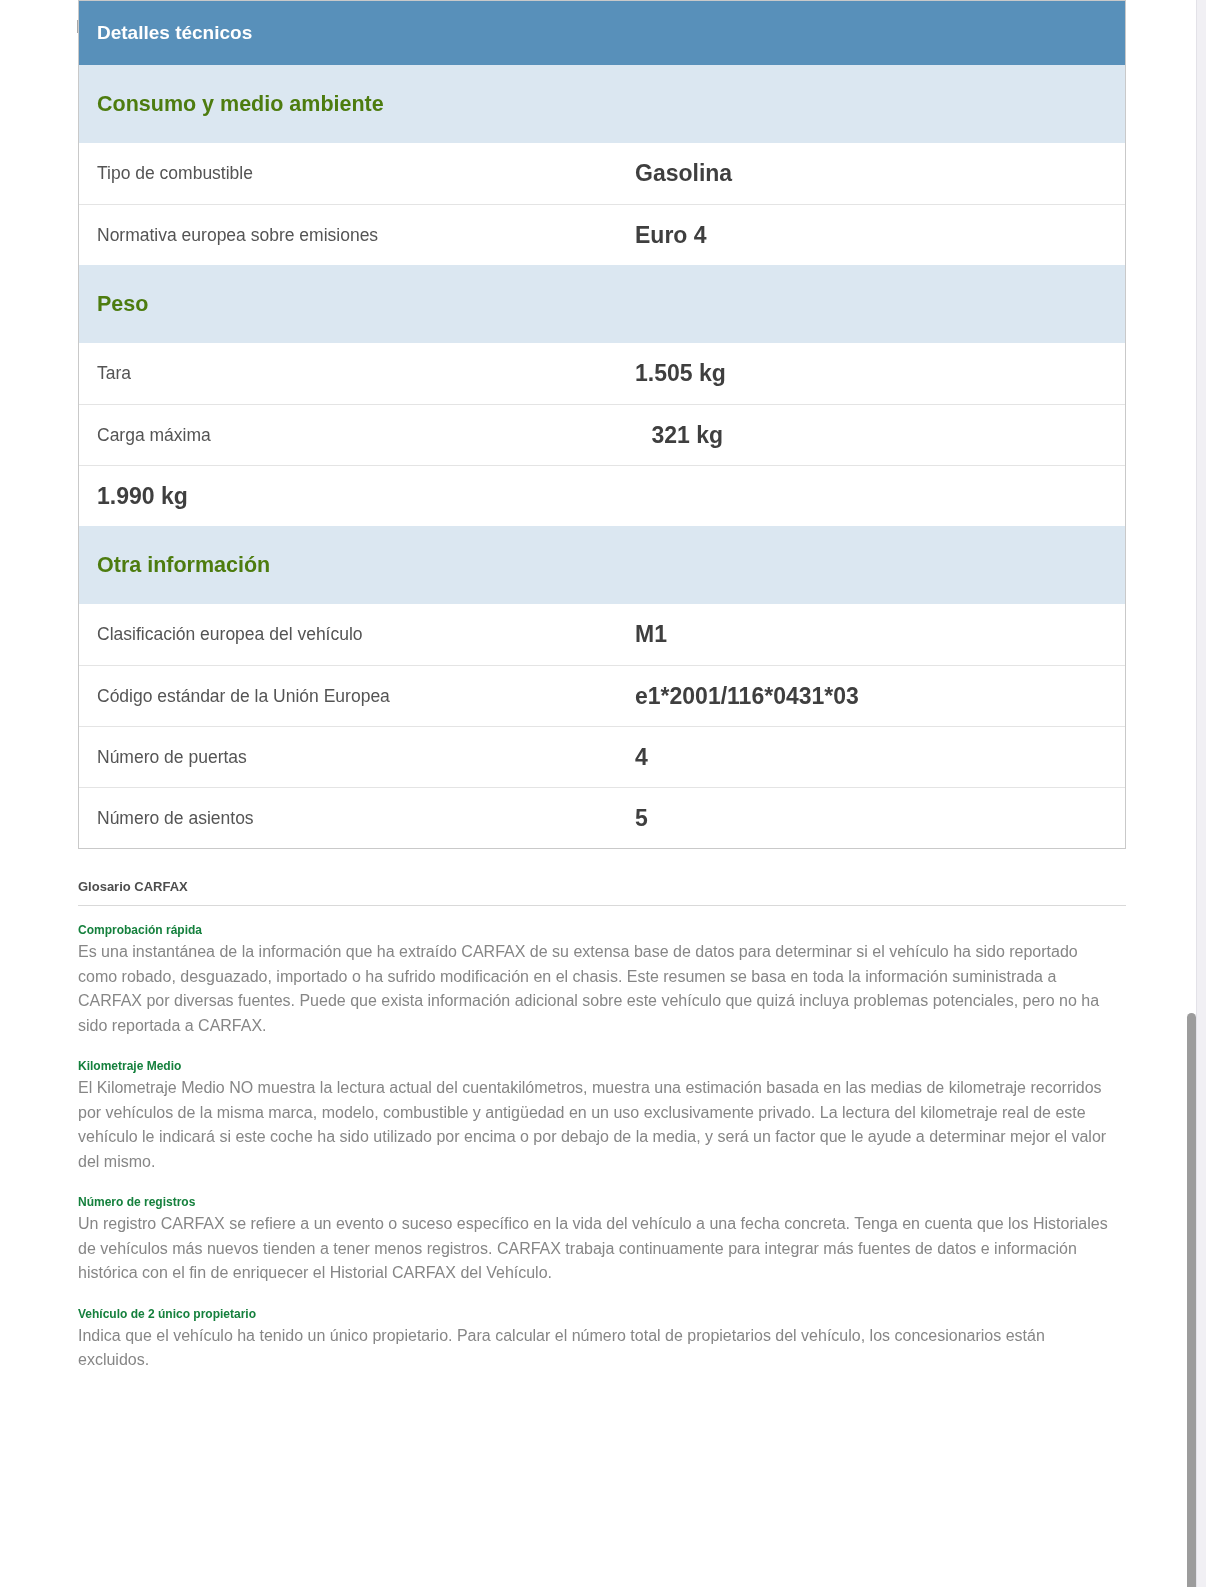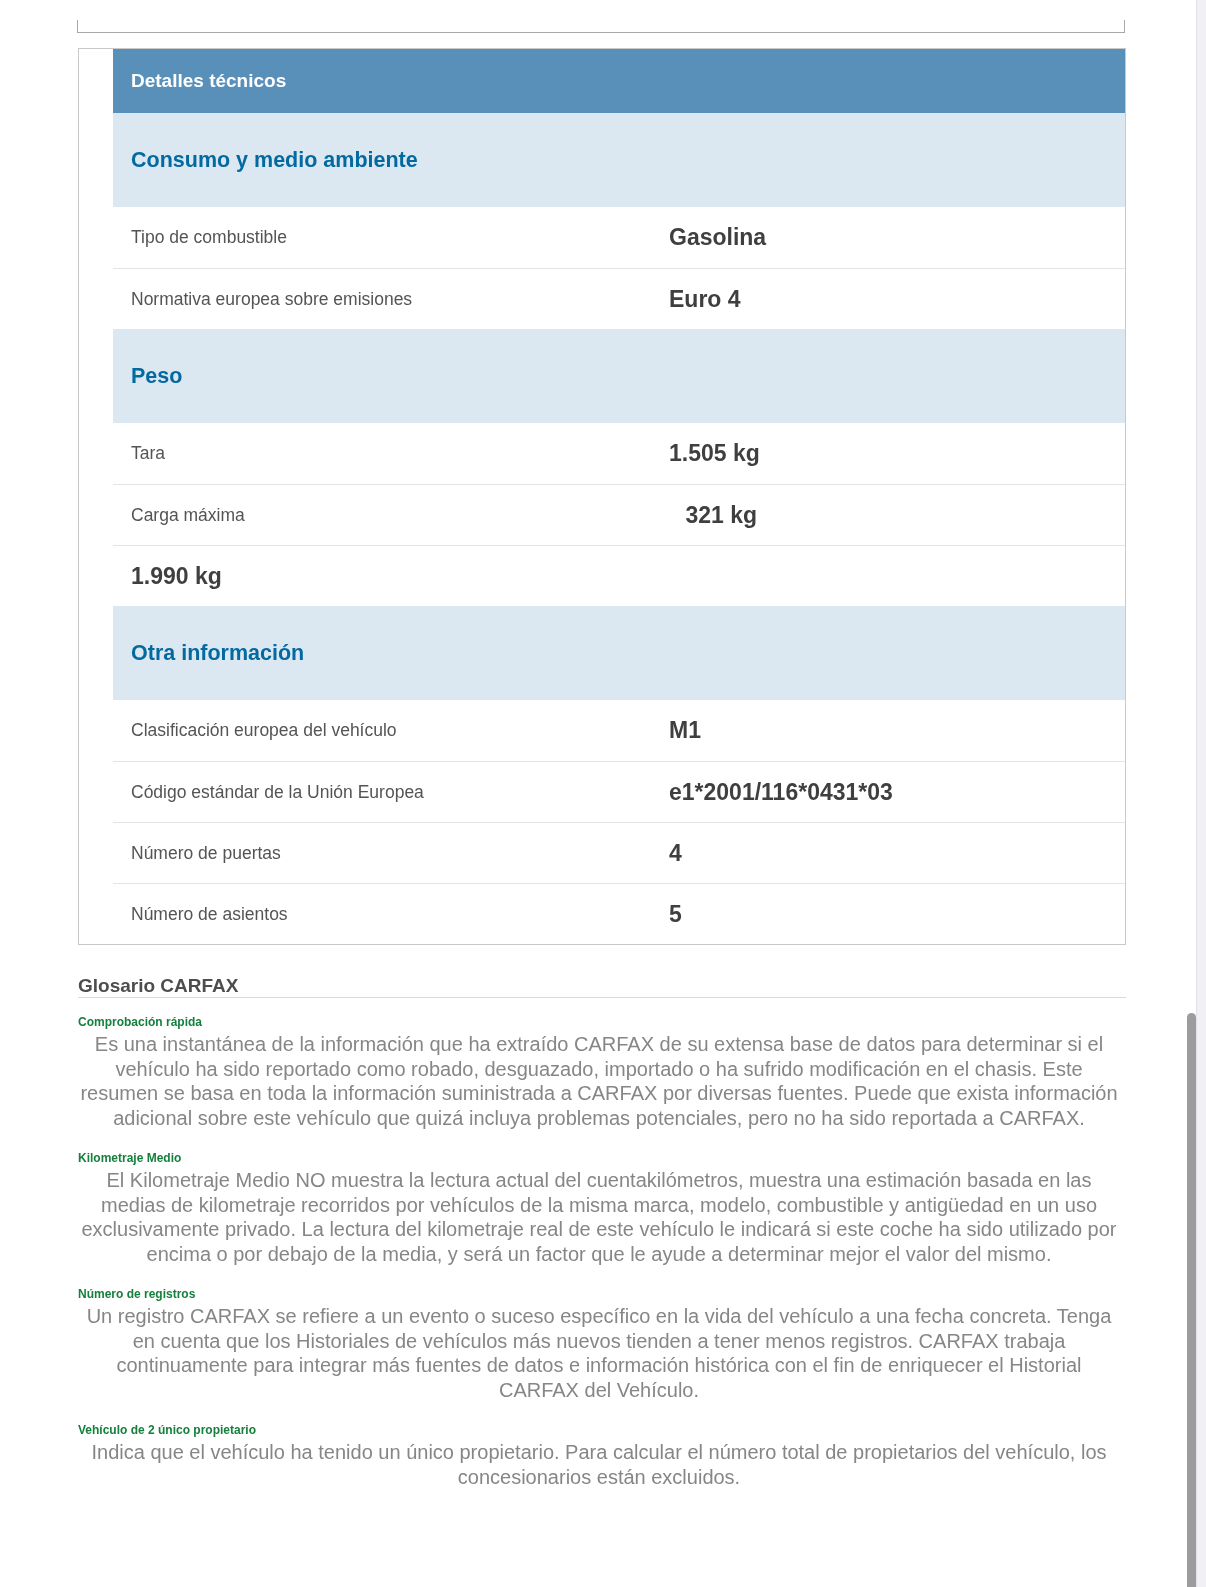--- a/index.html
+++ b/index.html
@@ -25,72 +25,70 @@
     position:absolute;left:78px;top:0;width:1048px;
   }
   
   .prev-box-edge{
     position:absolute;left:77px;top:20px;width:1048px;height:13px;
     border:1px solid #a8a8a8;border-top:none;
     background:transparent;
   }
   
   .panel{
-    margin-top:48px;
     border:1px solid var(--border-gray);
     background:#fff;
-    padding-left:34px;
   }
   .panel-header{
     background:var(--header-blue);
     color:#ffffff;
     font-size:19px;font-weight:bold;
     height:64px;display:flex;align-items:center;
     padding:0 18px;
   }
   .section-heading{
     background:var(--section-blue);
-    color:#0369a1;
+    color:#4d7c0f;
     font-size:21.5px;font-weight:bold;
-    height:94px;display:flex;align-items:center;
+    height:78px;display:flex;align-items:center;
     padding:0 18px;
   }
   .row{
     height:61px;display:flex;align-items:center;
     padding:0 18px;background:#fff;gap:22px;
   }
   .row + .row{border-top:1px solid var(--divider-gray);}
   .row .label{
     flex:0 0 516px;
     font-size:17.5px;color:var(--label-gray);
   }
   .row .value{
     font-size:23px;font-weight:bold;color:var(--value-dark);
   }
   .row .value.num{
     display:inline-block;min-width:88px;text-align:right;
   }
   
   .glossary{margin-top:30px;padding-bottom:40px;}
   .glossary-title{
-    font-size:19px;font-weight:bold;color:#4d4d4d;
+    font-size:13px;font-weight:bold;color:#4d4d4d;
+    margin-bottom:11px;
   }
   .glossary-rule{
     border:none;border-top:1px solid #d9d9d9;height:0;
     margin:0 0 17px 0;width:1048px;
   }
   .glossary-entry{margin-bottom:21px;width:1042px;}
   .glossary-term{
     font-size:12px;font-weight:bold;color:#15803d;
     margin-bottom:3px;
   }
   .glossary-def{
-    font-size:20px;color:var(--body-gray);
+    font-size:16px;color:var(--body-gray);
     line-height:24.5px;
-    text-align:center;
   }
   
   .scroll-track{
     position:absolute;top:0;right:0;width:10px;height:1587px;
     background:var(--track-gray);
     border-left:1px solid #e3e2e8;
   }
   .scroll-thumb{
     position:absolute;top:1013px;right:10px;width:9px;height:584px;
     background:var(--thumb-gray);

